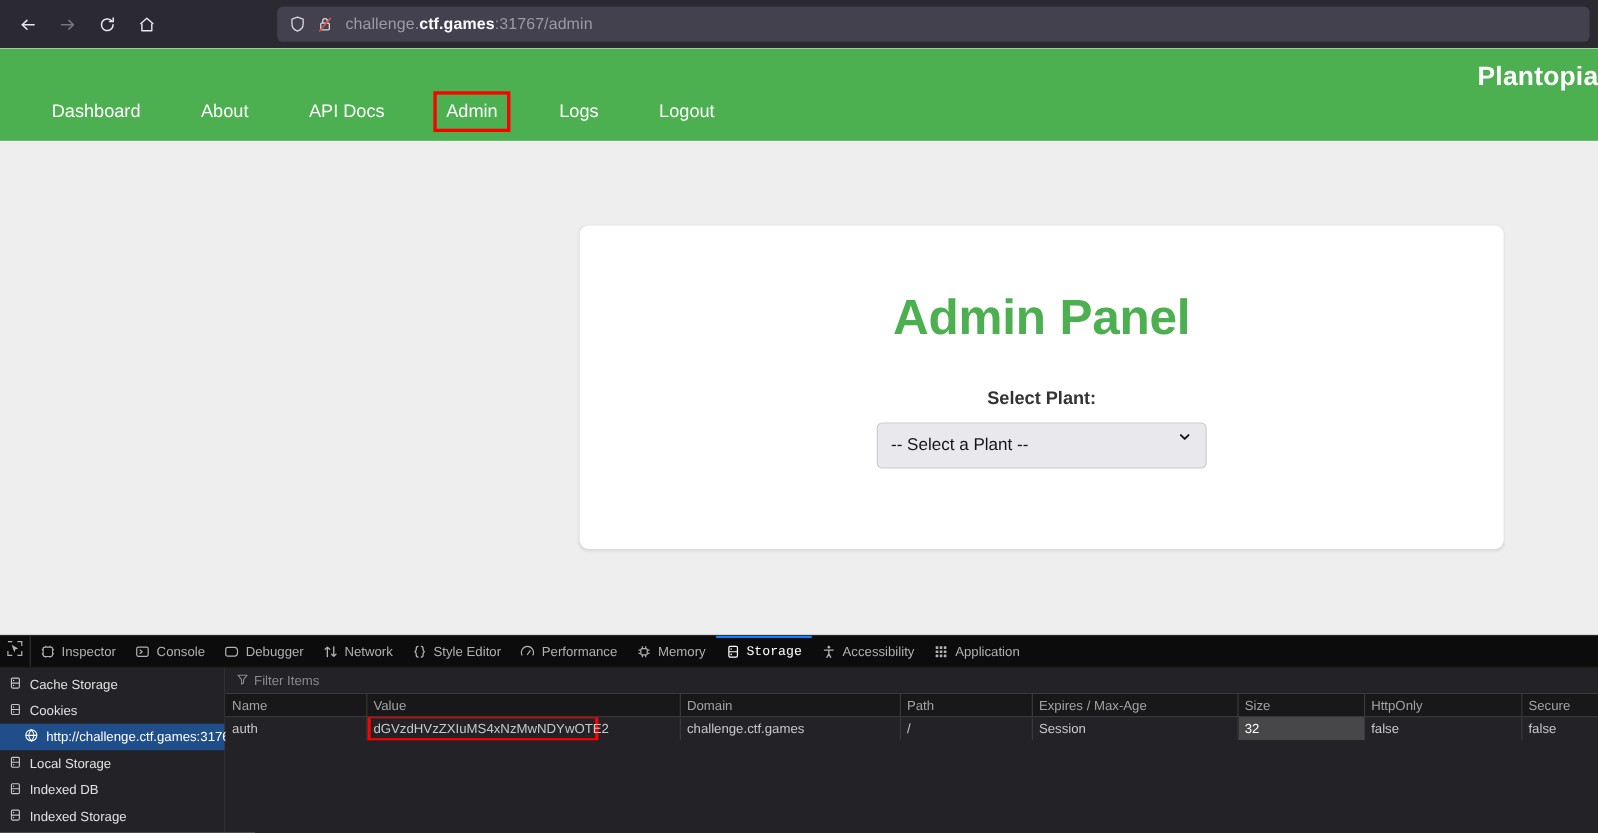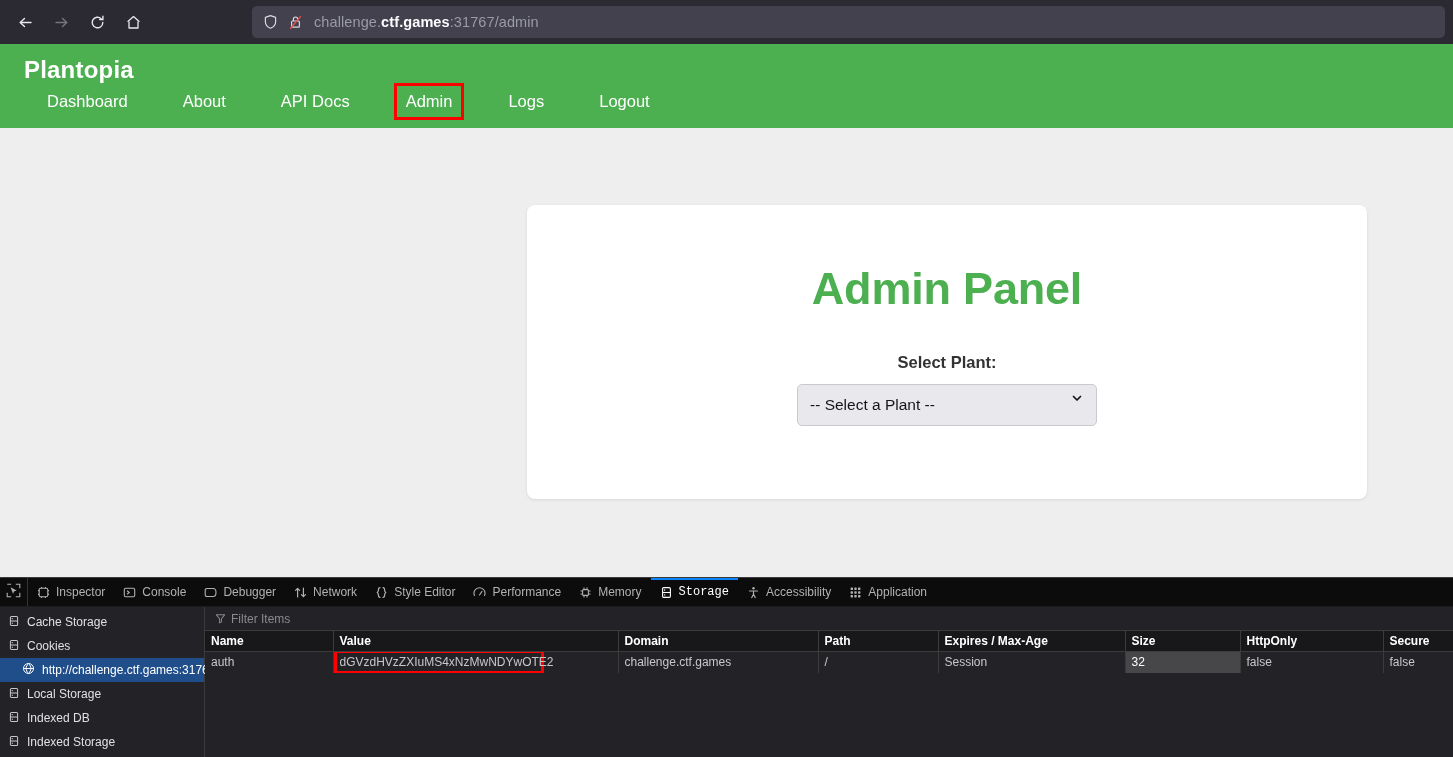--- a/index.html
+++ b/index.html
@@ -61,20 +61,21 @@
     padding: 12px 0 0 0;
     position: relative;
   }
   .brand {
     color: #ffffff;
     font-size: 24px;
     font-weight: bold;
     padding-left: 24px;
     line-height: 1.15;
     letter-spacing: .2px;
+    text-align: right;
   }
   .navlinks {
     display: flex;
     align-items: center;
     padding-left: 8px;
     margin-top: 2px;
   }
   .navlink {
     color: #ffffff;
     font-size: 16.5px;
@@ -212,23 +213,23 @@
     display: flex;
     align-items: center;
     gap: 5px;
     padding-left: 10px;
   }
   .filter-placeholder { color: #8a8a8e; font-size: 12px; }
 
   .cookie-table { width: 100%; border-collapse: collapse; table-layout: fixed; }
   .cookie-table th {
     background: #18181a;
-    color: #ffffff;
+    color: #a3a3a3;
     font-size: 12px;
-    font-weight: bold;
+    font-weight: normal;
     text-align: left;
     height: 20px;
     padding: 0 0 0 6px;
     border-right: 1px solid #3b3b3b;
     border-bottom: 1px solid #3b3b3b;
     white-space: nowrap;
   }
   .cookie-table td {
     color: #c8c8ca;
     font-size: 12px;

